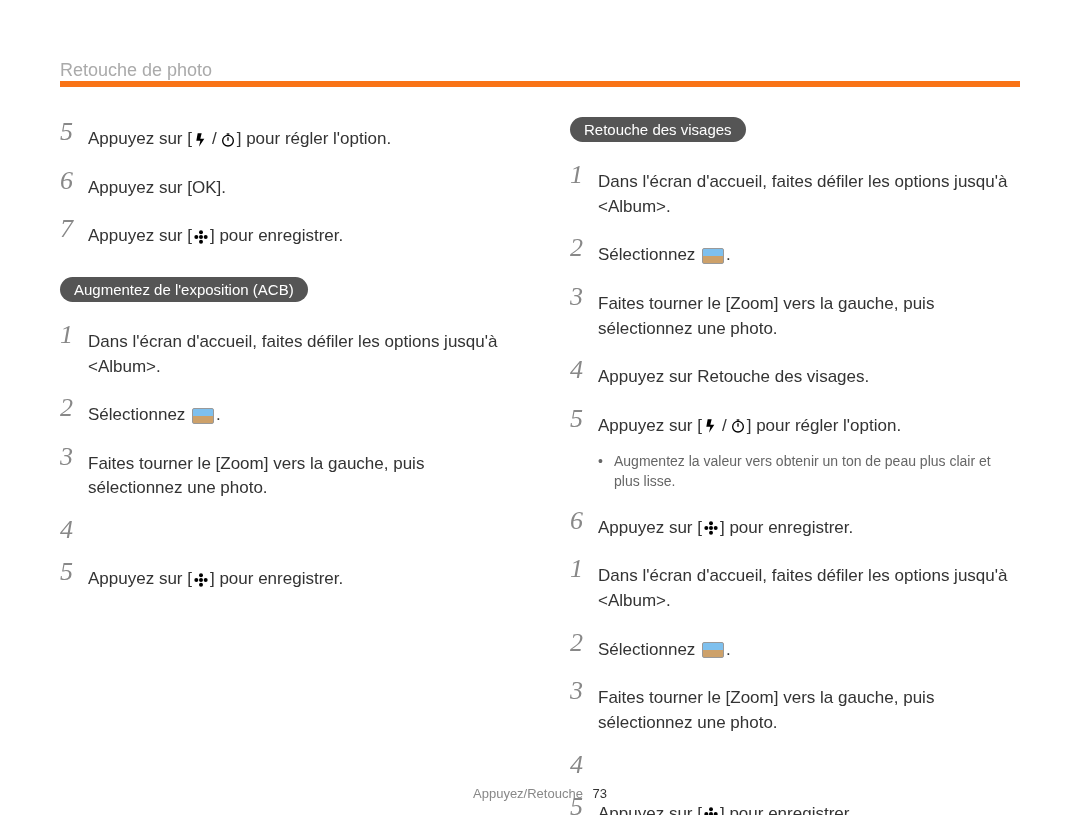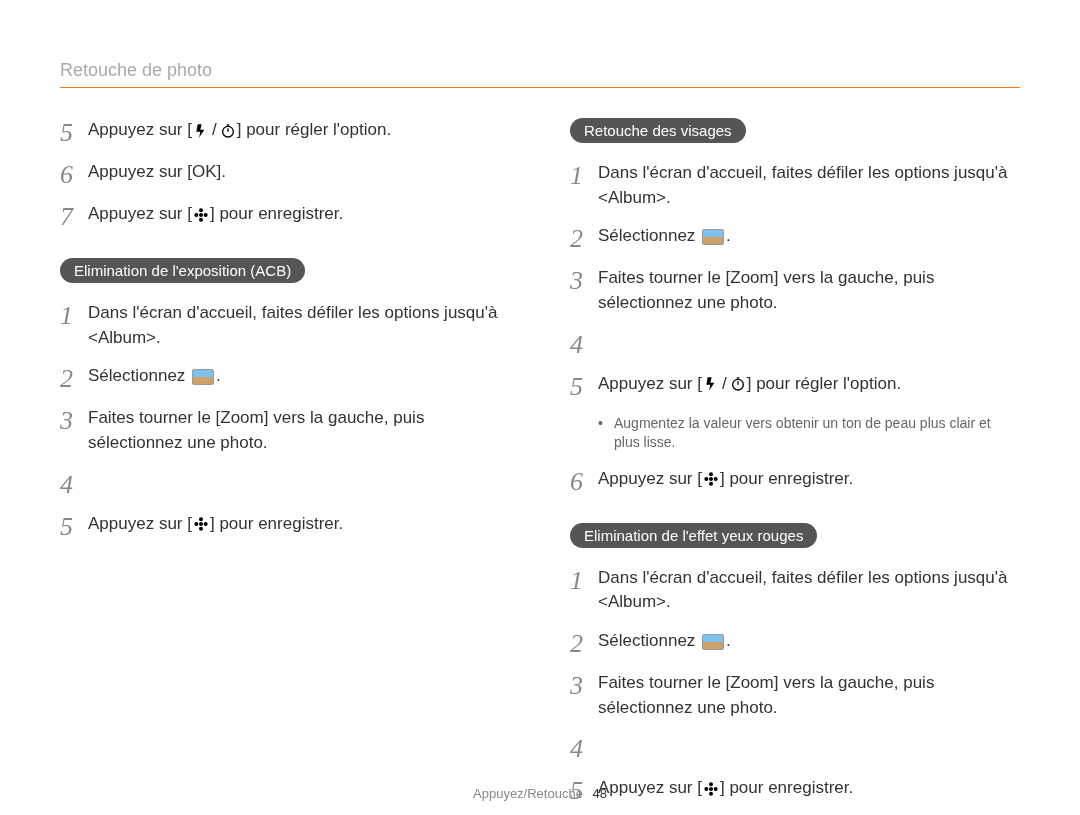--- a/index.html
+++ b/index.html
@@ -15,22 +15,21 @@
     padding: 60px 60px 30px 60px;
     box-sizing: border-box;
     width: 100%;
     height: 100%;
     position: relative;
   }
   .header {
     font-size: 18px;
     color: #aaa;
     font-weight: 300;
-    border-bottom: 1px solid #f97316;
-    padding-bottom: 6px;
+    border-bottom: 6px solid #f97316;
     margin-bottom: 30px;
   }
   .columns {
     display: flex;
     gap: 60px;
   }
   .col {
     flex: 1;
     min-width: 0;
   }
@@ -48,20 +47,21 @@
     color: #888;
     width: 28px;
     flex-shrink: 0;
     text-align: left;
     line-height: 1;
     font-family: Georgia, 'Times New Roman', serif;
     padding-top: 2px;
   }
   .step-text {
     flex: 1;
+    margin-top: 10px;
   }
   .pill {
     display: inline-block;
     background: #555;
     color: #fff;
     font-size: 15px;
     padding: 4px 14px;
     border-radius: 14px;
     margin: 14px 0 18px 0;
     font-weight: 500;
@@ -178,21 +178,21 @@
         <span class="step-num">7</span>
         <span class="step-text">
           <span>Appuyez sur [</span><span class="icon">
               <svg>
                 <use href="#svg-flower"></use>
               </svg>
             </span><span>] pour enregistrer.</span>
         </span>
       </div>
 
-      <div class="pill">Elimination de l'exposition (ACB)</div>
+      <div class="pill">Augmentez de l'exposition (ACB)</div>
 
       <div class="step">
         <span class="step-num">1</span>
         <span class="step-text">
           <span>Dans l'écran d'accueil, faites défiler les options jusqu'à </span><span class="bold">&lt;Album&gt;</span><span>.</span>
         </span>
       </div>
 
       <div class="step">
         <span class="step-num">2</span>
@@ -246,20 +246,21 @@
 
       <div class="step">
         <span class="step-num">3</span>
         <span class="step-text">
           <span>Faites tourner le [</span><span class="bold">Zoom</span><span>] vers la gauche, puis sélectionnez une photo.</span>
         </span>
       </div>
 
       <div class="step">
         <span class="step-num">4</span>
+        <span class="step-text">Appuyez sur <span class="bold">Retouche des visages</span>.</span>
       </div>
 
       <div class="step">
         <span class="step-num">5</span>
         <span class="step-text">
           <span>Appuyez sur [</span><span class="icon">
               <svg>
                 <use href="#svg-flash"></use>
               </svg>
             </span><span class="sep">/</span><span class="icon">
@@ -279,21 +280,20 @@
         <span class="step-num">6</span>
         <span class="step-text">
           <span>Appuyez sur [</span><span class="icon">
               <svg>
                 <use href="#svg-flower"></use>
               </svg>
             </span><span>] pour enregistrer.</span>
         </span>
       </div>
 
-      <div class="pill">Elimination de l'effet yeux rouges</div>
 
       <div class="step">
         <span class="step-num">1</span>
         <span class="step-text">
           <span>Dans l'écran d'accueil, faites défiler les options jusqu'à </span><span class="bold">&lt;Album&gt;</span><span>.</span>
         </span>
       </div>
 
       <div class="step">
         <span class="step-num">2</span>
@@ -322,16 +322,16 @@
               </svg>
             </span><span>] pour enregistrer.</span>
         </span>
       </div>
 
     </div>
   </div>
 
   <div class="footer">
     <span>Appuyez/Retouche</span>
-    <span class="num">48</span>
+    <span class="num">73</span>
   </div>
 
 </div>
 
 </body></html>

